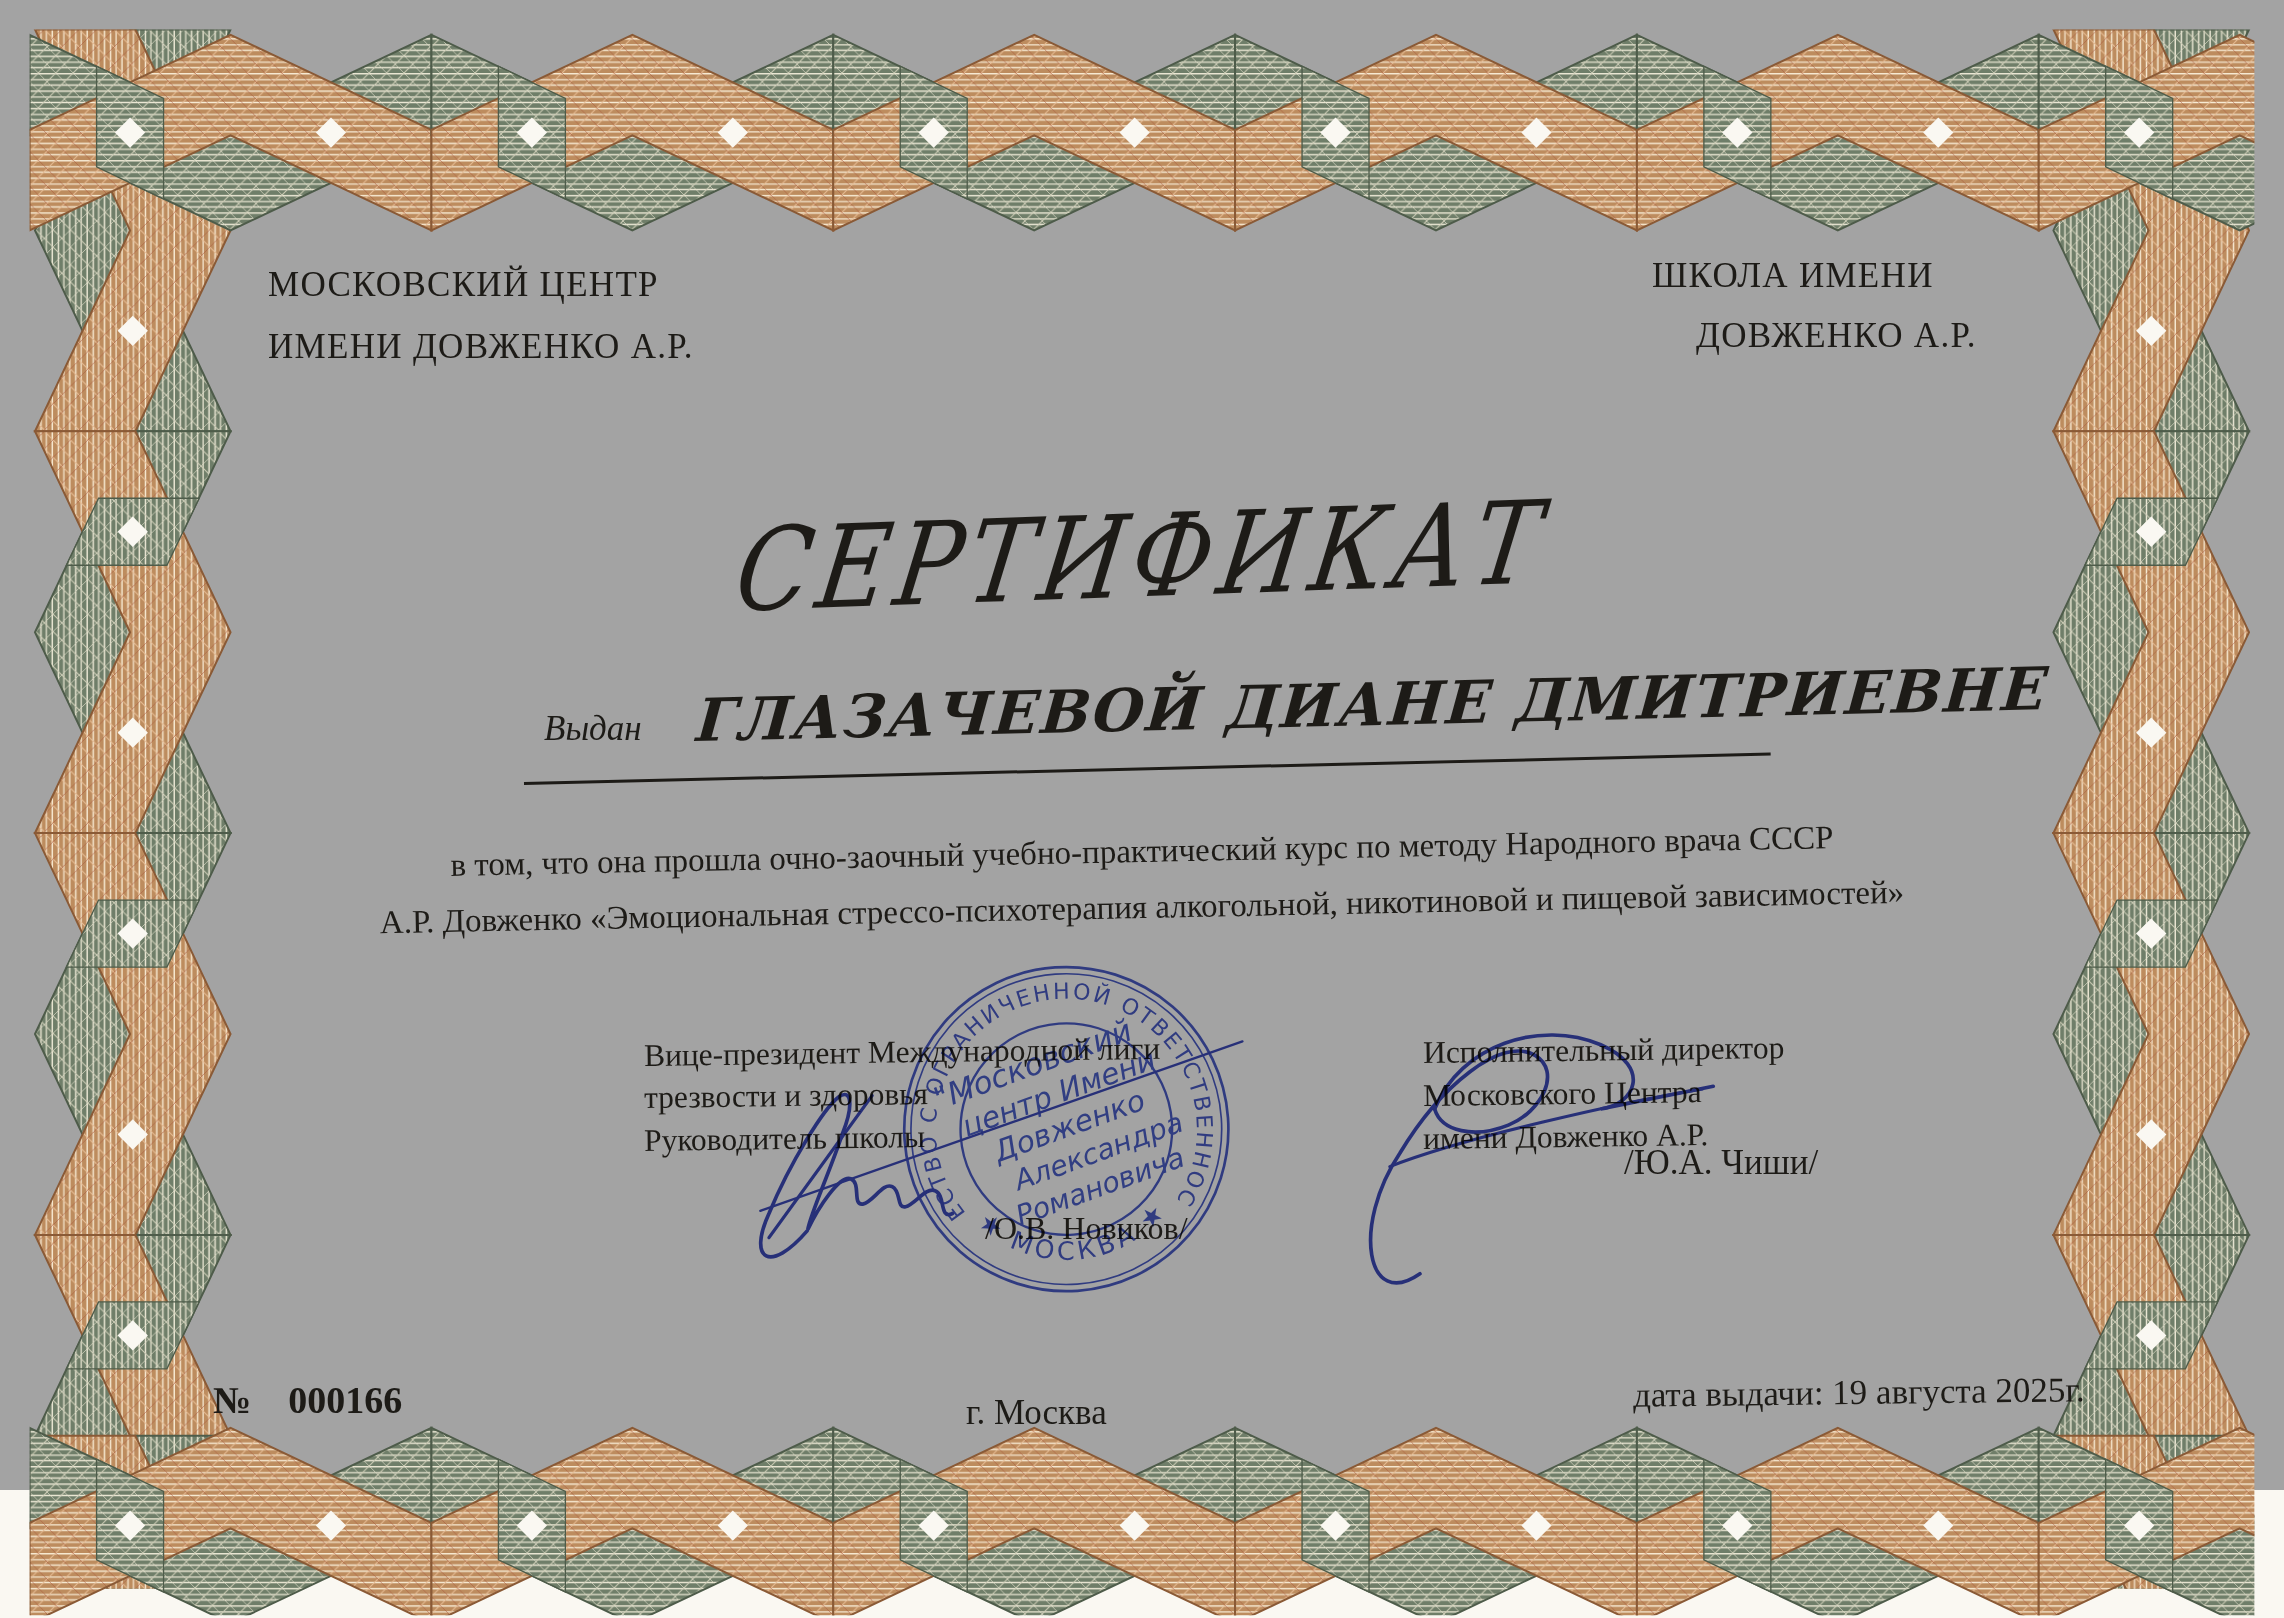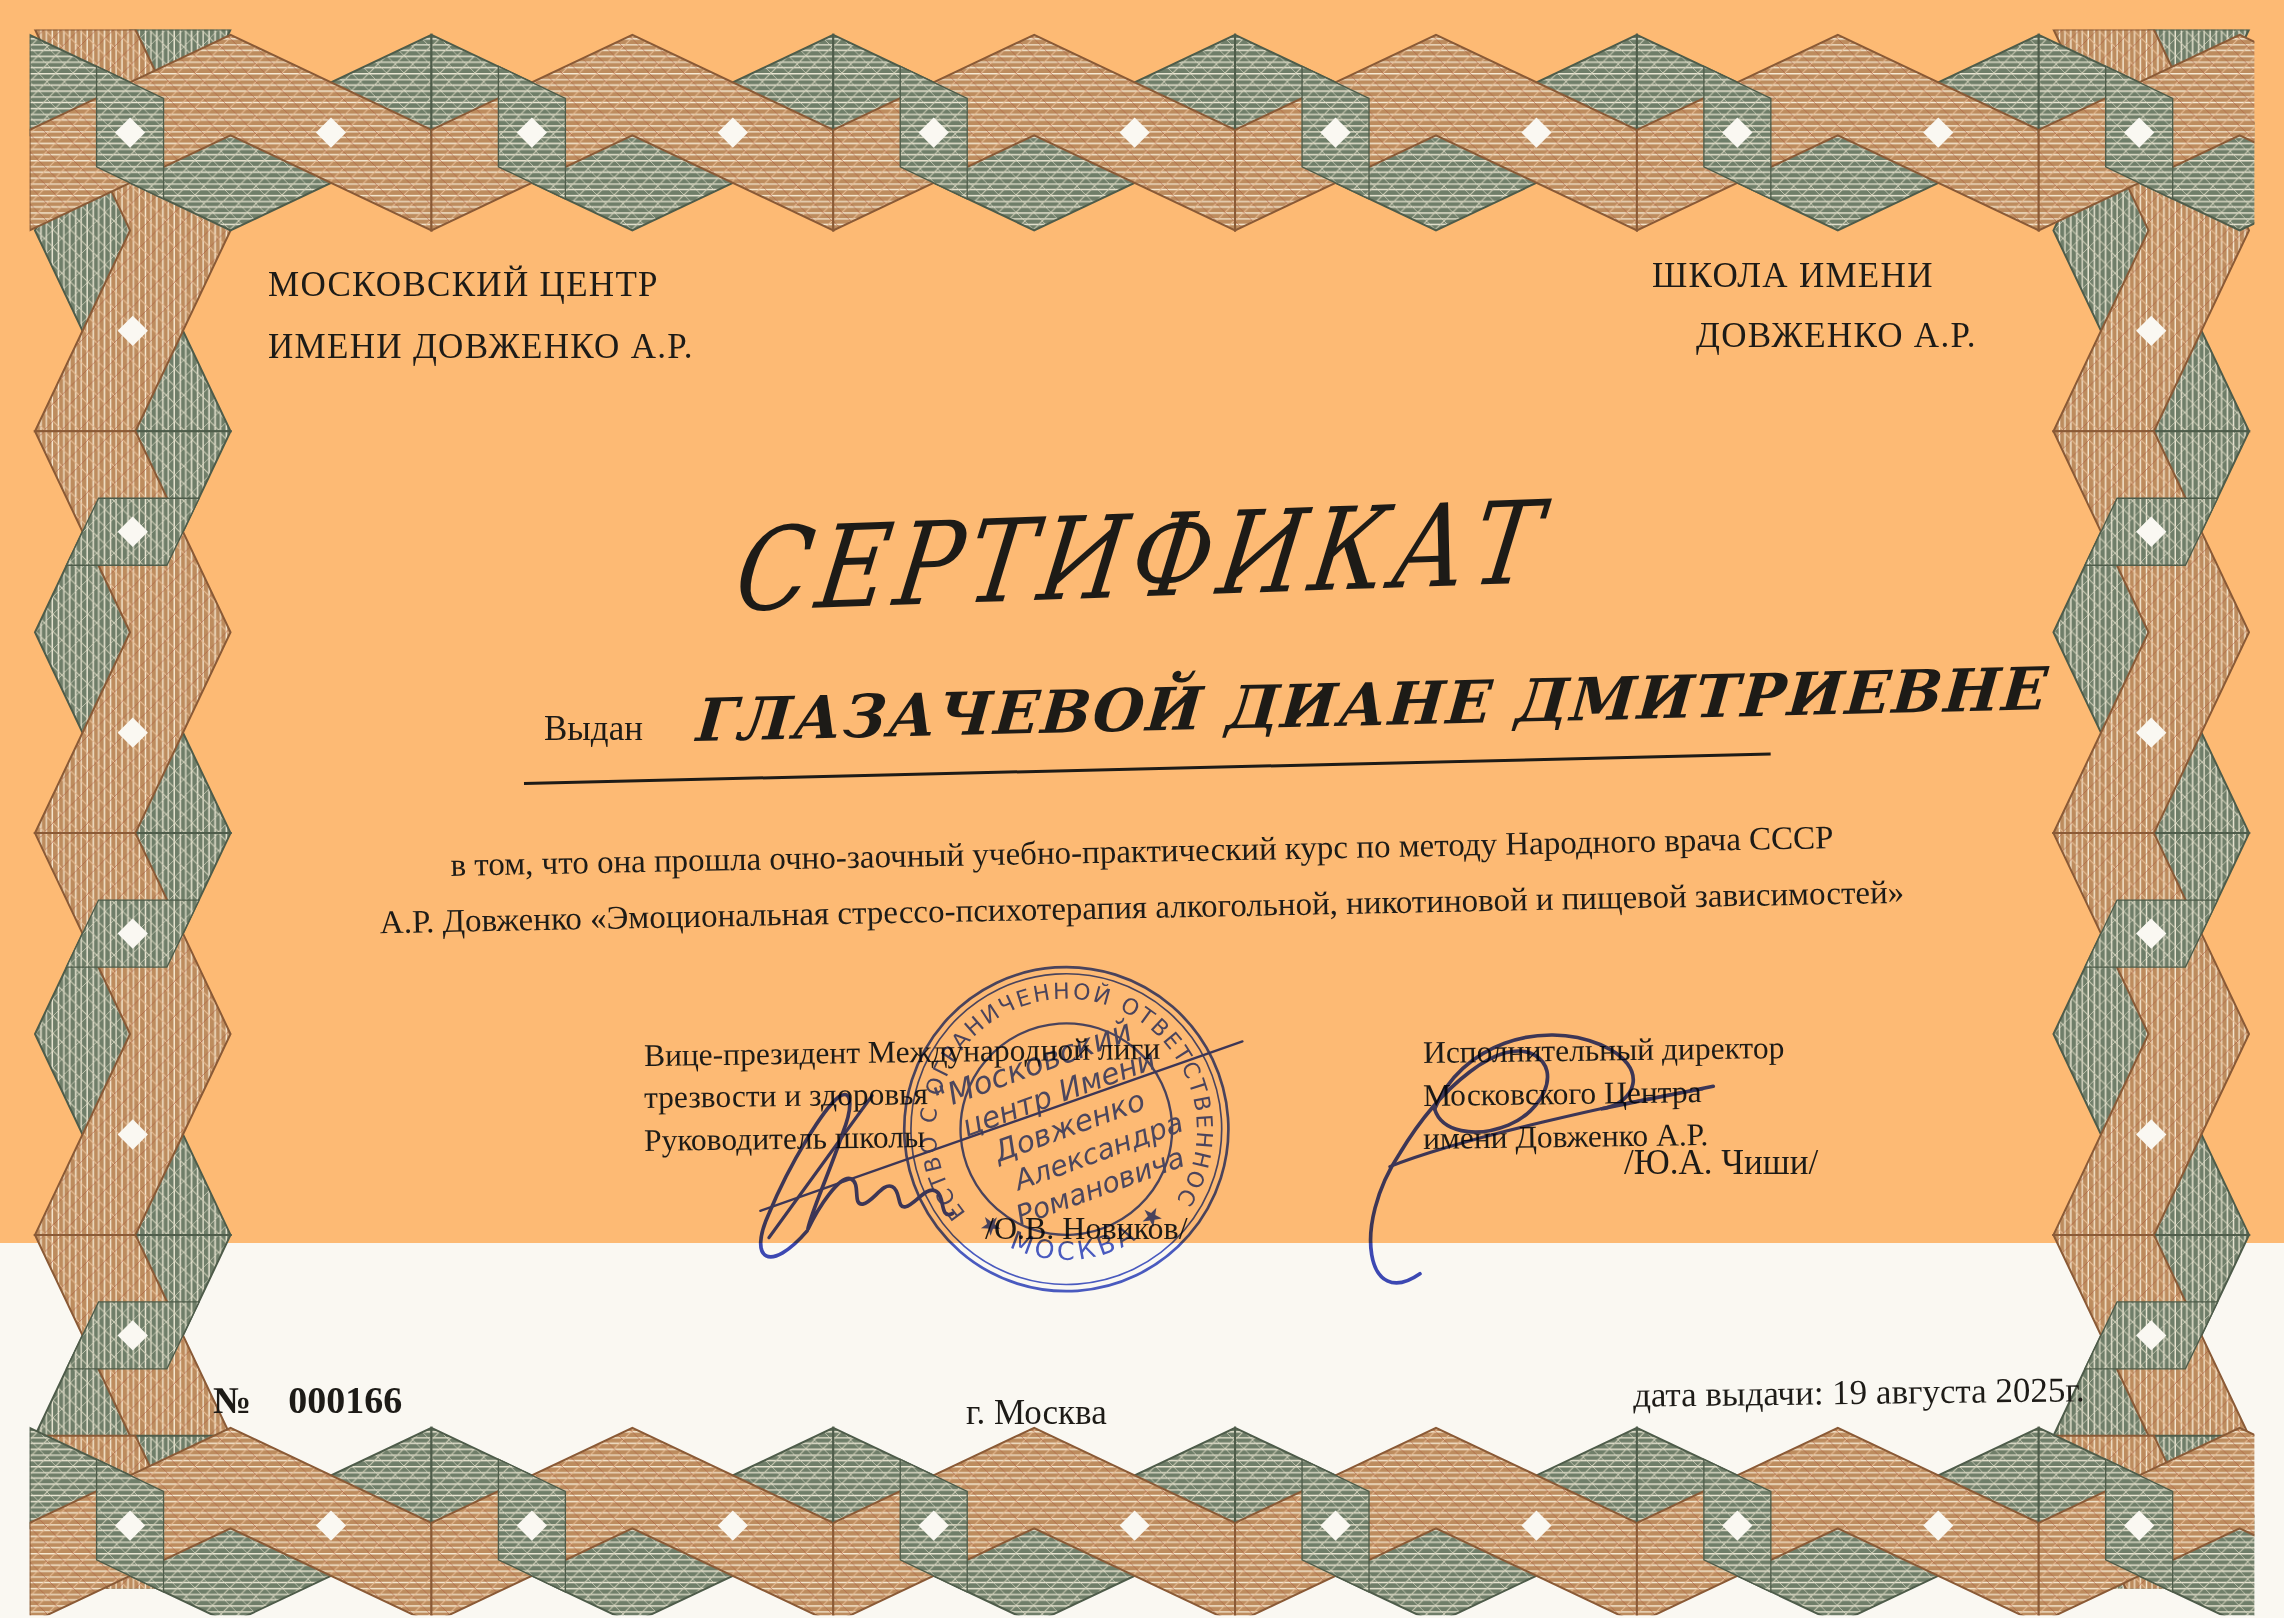--- a/index.html
+++ b/index.html
@@ -1,22 +1,22 @@
 <!DOCTYPE html>
 <html style="font-size:10.7px"><head>
 <meta charset="utf-8">
 <style>
   html,body{margin:0;padding:0;width:2284px;height:1618px;overflow:hidden;background:#FAF8F2;}
-  .page{position:absolute;inset:0;width:2284px;height:1243px;background:#fdba74;font-family:"Liberation Serif",serif;color:#1D1B17;}
+  .page{position:absolute;inset:0;width:2284px;height:1490px;background:#a3a3a3;font-family:"Liberation Serif",serif;color:#1D1B17;}
   .abs{position:absolute;white-space:nowrap;}
 
   .org{font-size:35px;letter-spacing:1.3px;}
   .title{left:0;right:0;top:497px;text-align:center;font-family:"DejaVu Serif",serif;font-style:italic;font-weight:500;
          font-size:102px;letter-spacing:6.7px;transform:rotate(-2deg) skewX(-10deg) scale(.96,1.12);}
-  .issued-label{left:544px;top:709px;font-size:35px;}
+  .issued-label{left:544px;top:709px;font-size:35px;font-style:italic;}
   .recipient{left:697px;top:686px;font-family:"DejaVu Serif",serif;font-style:italic;font-weight:700;
              font-size:59px;letter-spacing:2px;transform:rotate(-1.35deg) skewX(-6deg);transform-origin:left center;}
   .rec-underline{left:524px;top:782px;width:1247px;border-top:3.3px solid #1D1B17;
                  transform:rotate(-1.35deg);transform-origin:left center;}
   .body-line{left:0;right:0;text-align:center;font-size:33px;transform:rotate(-1.15deg);}
   .b1{top:833px;}  .b2{top:889px;}
 
   .sig{font-size:31.5px;transform:rotate(-0.8deg);transform-origin:left center;}
   .sigL1{left:644px;top:1038px;} .sigL2{left:644px;top:1080px;} .sigL3{left:644px;top:1123px;}
   .sigLname{left:985px;top:1210px;font-size:32px;}

